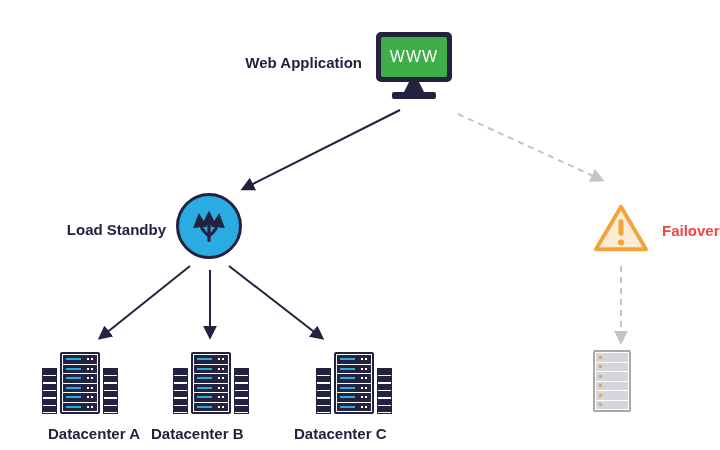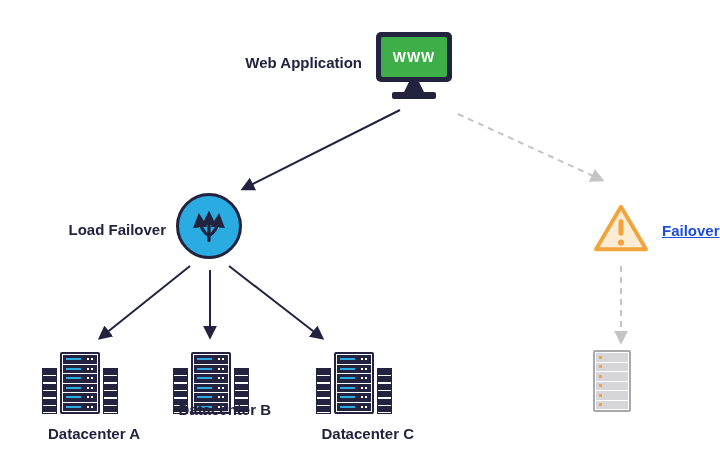--- a/index.html
+++ b/index.html
@@ -4,32 +4,32 @@
 <style>
   html,body{margin:0;padding:0;background:#ffffff;}
   .stage{
     position:relative;width:720px;height:450px;background:#ffffff;overflow:hidden;
     font-family:"Liberation Sans",sans-serif;
     margin-top:20px;
   }
   .lbl{
     position:absolute;font-size:15px;font-weight:700;color:#23223f;line-height:18px;
   }
-  .lbl.gray{color:#1d4ed8;text-decoration:underline;}
+  .lbl.gray{color:#ef4444;}
   .arrows{position:absolute;left:0;top:0;pointer-events:none;}
 
   
   .monitor{position:absolute;left:376px;top:12px;width:76px;}
   .monitor-screen{
     box-sizing:border-box;width:76px;height:50px;background:#23223f;border-radius:5px;
     padding:5px;
   }
   .monitor-glass{
     width:100%;height:100%;background:#3eae49;display:flex;align-items:center;justify-content:center;
-    color:#ffffff;font-size:14px;font-weight:700;letter-spacing:1px;border-radius:2px;
+    color:#ffffff;font-size:16px;font-weight:400;letter-spacing:1px;border-radius:2px;
   }
   .monitor-neck{
     width:20px;height:10px;background:#23223f;margin:0 auto;
     clip-path:polygon(25% 0,75% 0,100% 100%,0 100%);
   }
   .monitor-base{width:44px;height:7px;background:#23223f;margin:0 auto;border-radius:2px;}
 
   
   .lb-circle{
     box-sizing:border-box;position:absolute;left:176px;top:173px;width:66px;height:66px;
@@ -94,21 +94,21 @@
 
   <div class="lbl" style="left:200px;top:34px;width:162px;text-align:right;">Web Application</div>
   <div class="monitor">
     <div class="monitor-screen">
       <div class="monitor-glass">WWW</div>
     </div>
     <div class="monitor-neck"></div>
     <div class="monitor-base"></div>
   </div>
 
-  <div class="lbl" style="left:30px;top:201px;width:136px;text-align:right;">Load Failover</div>
+  <div class="lbl" style="left:30px;top:201px;width:136px;text-align:right;">Load Standby</div>
   <div class="lb-circle">
     <svg width="48" height="48" viewBox="0 0 60 60">
       <defs>
         <marker id="lb-arrow" viewBox="0 0 10 10" refX="6" refY="5" markerWidth="4.5" markerHeight="4.5" orient="auto-start-reverse">
           <path d="M0 0 L10 5 L0 10 z" fill="#23223f"></path>
         </marker>
       </defs>
       <g fill="none" stroke="#23223f" stroke-width="4" stroke-linecap="round">
         <path d="M30 48 L30 18" marker-end="url(#lb-arrow)"></path>
         <path d="M30 42 C 23 38 19 31 18 21" marker-end="url(#lb-arrow)"></path>
@@ -143,35 +143,35 @@
     <div class="dc-main">
       <div class="dc-row"></div>
         <div class="dc-row"></div>
         <div class="dc-row"></div>
       <div class="dc-row"></div>
         <div class="dc-row"></div>
         <div class="dc-row"></div>
     </div>
     <div class="dc-side"></div>
   </div>
-  <div class="lbl" style="left:151px;top:381px;width:120px;text-align:right;">Datacenter B</div>
+  <div class="lbl" style="left:151px;top:405px;width:120px;text-align:left;">Datacenter B</div>
 
   <div class="dc" style="left:310px;top:330px;">
     <div class="dc-side"></div>
     <div class="dc-main">
       <div class="dc-row"></div>
         <div class="dc-row"></div>
         <div class="dc-row"></div>
       <div class="dc-row"></div>
         <div class="dc-row"></div>
         <div class="dc-row"></div>
     </div>
     <div class="dc-side"></div>
   </div>
-  <div class="lbl" style="left:294px;top:405px;width:120px;text-align:right;">Datacenter C</div>
+  <div class="lbl" style="left:294px;top:405px;width:120px;text-align:left;">Datacenter C</div>
 
   <div class="standby">
     <div class="sb-row"></div>
       <div class="sb-row"></div>
       <div class="sb-row"></div>
     <div class="sb-row"></div>
       <div class="sb-row"></div>
       <div class="sb-row"></div>
   </div>
 

